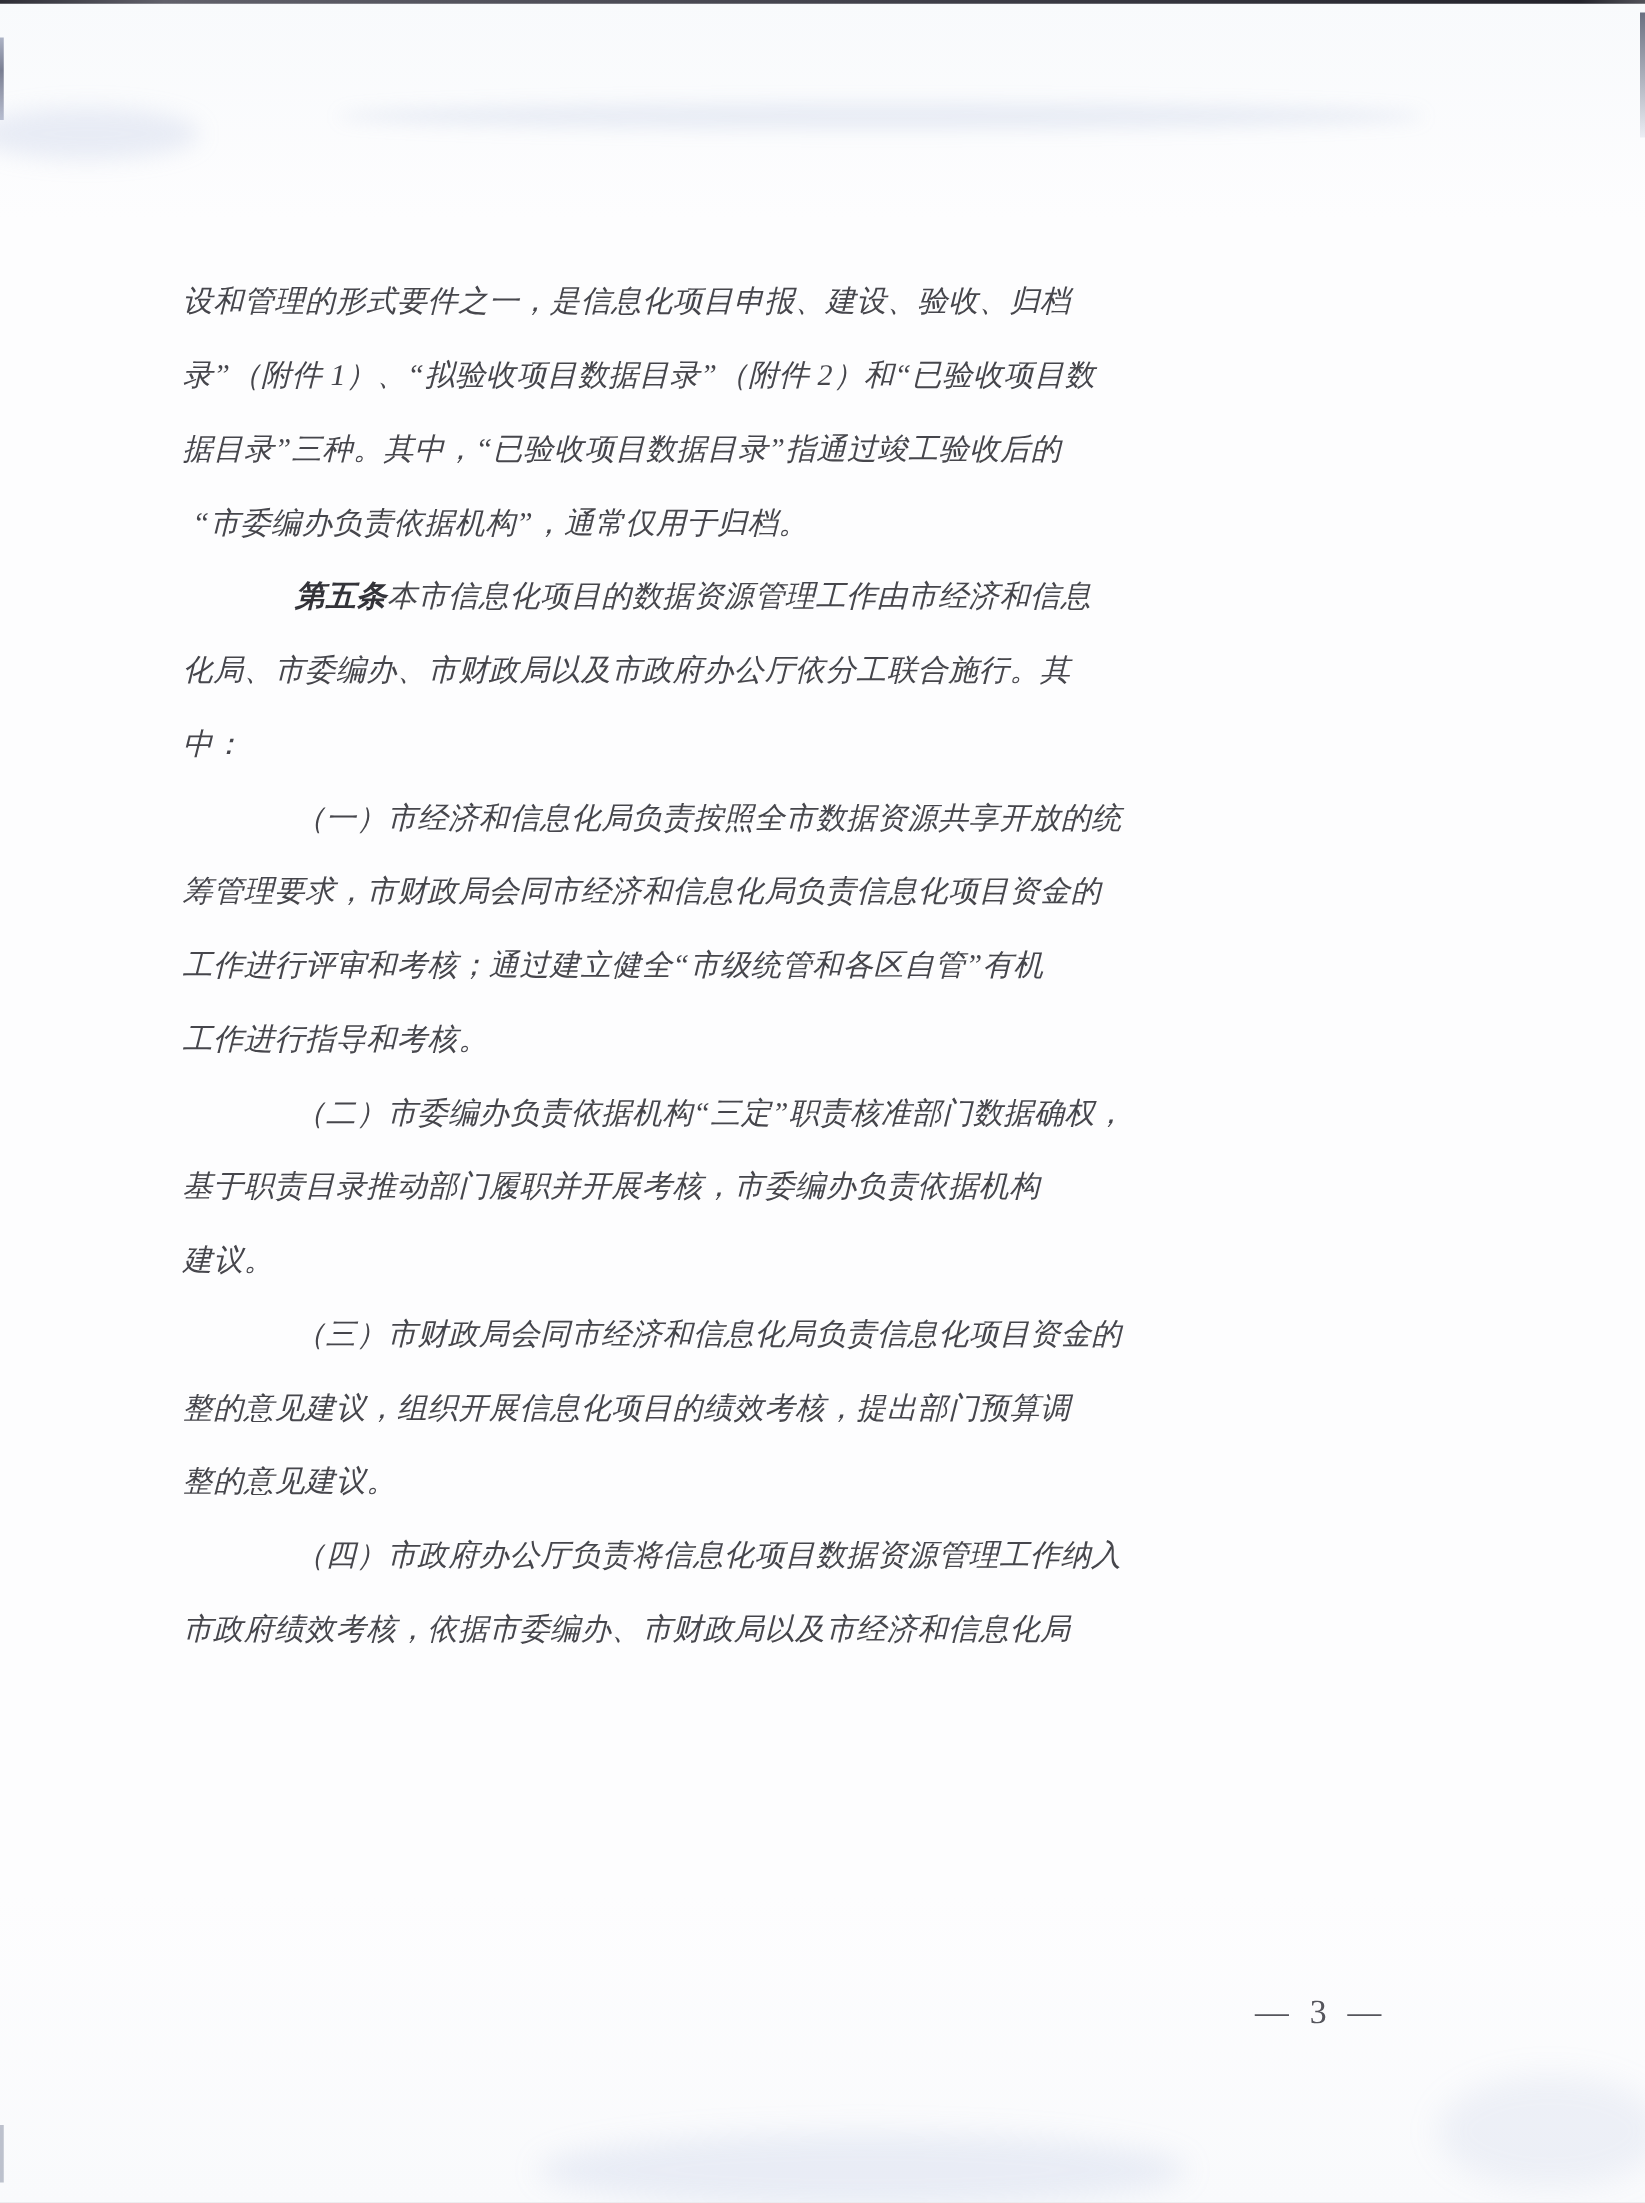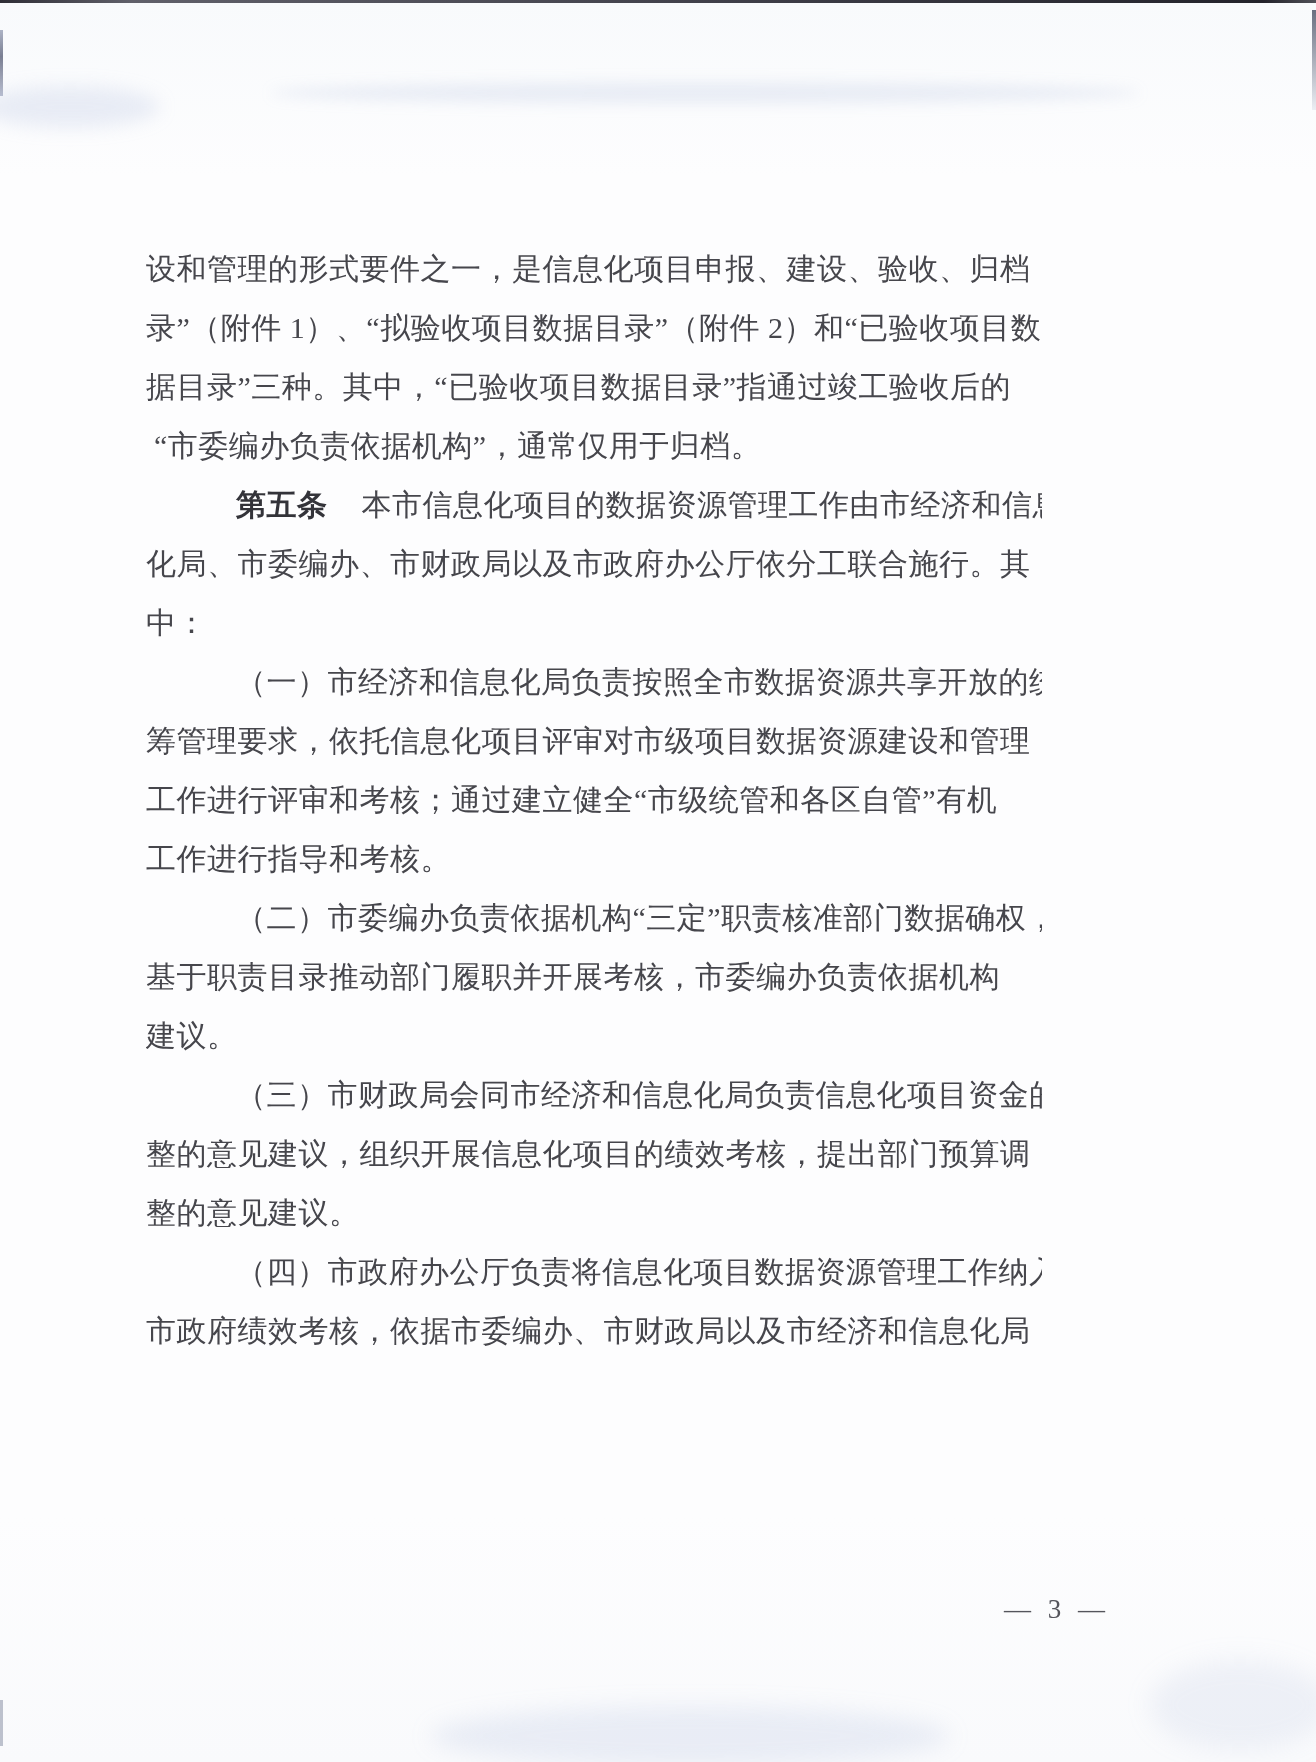--- a/index.html
+++ b/index.html
@@ -46,42 +46,42 @@
     background: rgba(140,160,205,0.15); border-radius: 50%; filter: blur(11px);
   }
   .smudge-br {
     position: absolute; left: 1150px; top: 1660px; width: 180px; height: 90px;
     background: rgba(145,162,205,0.12); border-radius: 50%; filter: blur(12px);
   }
   
   .body-text {
     position: absolute;
     left: 146px;
-    top: 239px;
+    top: 213px;
     width: 896px;
-    font-size: 30px;
+    font-size: 24px;
     color: #46464c;
     letter-spacing: 0.5px;
+    font-style: italic;
   }
   .line {
     height: 59px;
     line-height: 59px;
     white-space: nowrap;
     overflow: hidden;
   }
   .indent {
     padding-left: 90px;
   }
   .hang {
     padding-left: 8px;
   }
   .heading-bold {
     font-weight: bold;
     color: #333339;
-    margin-right: 34px;
   }
   .page-number {
     position: absolute;
     left: 1004px;
     top: 1594px;
     font-size: 27px;
     color: #55555c;
     letter-spacing: 5px;
     white-space: nowrap;
   }
@@ -108,21 +108,21 @@
     <div class="line">据目录”三种。其中，“已验收项目数据目录”指通过竣工验收后的</div>
     <div class="line hang">“市委编办负责依据机构”，通常仅用于归档。</div>
 
     <div class="line indent">
       <span class="heading-bold">第五条</span><span>本市信息化项目的数据资源管理工作由市经济和信息</span>
     </div>
     <div class="line">化局、市委编办、市财政局以及市政府办公厅依分工联合施行。其</div>
     <div class="line">中：</div>
 
     <div class="line indent">（一）市经济和信息化局负责按照全市数据资源共享开放的统</div>
-    <div class="line">筹管理要求，依托信息化项目评审对市级项目数据资源建设和管理</div>
+    <div class="line">筹管理要求，市财政局会同市经济和信息化局负责信息化项目资金的</div>
     <div class="line">工作进行评审和考核；通过建立健全“市级统管和各区自管”有机</div>
     <div class="line">工作进行指导和考核。</div>
 
     <div class="line indent">（二）市委编办负责依据机构“三定”职责核准部门数据确权，</div>
     <div class="line">基于职责目录推动部门履职并开展考核，市委编办负责依据机构</div>
     <div class="line">建议。</div>
 
     <div class="line indent">（三）市财政局会同市经济和信息化局负责信息化项目资金的</div>
     <div class="line">整的意见建议，组织开展信息化项目的绩效考核，提出部门预算调</div>
     <div class="line">整的意见建议。</div>

